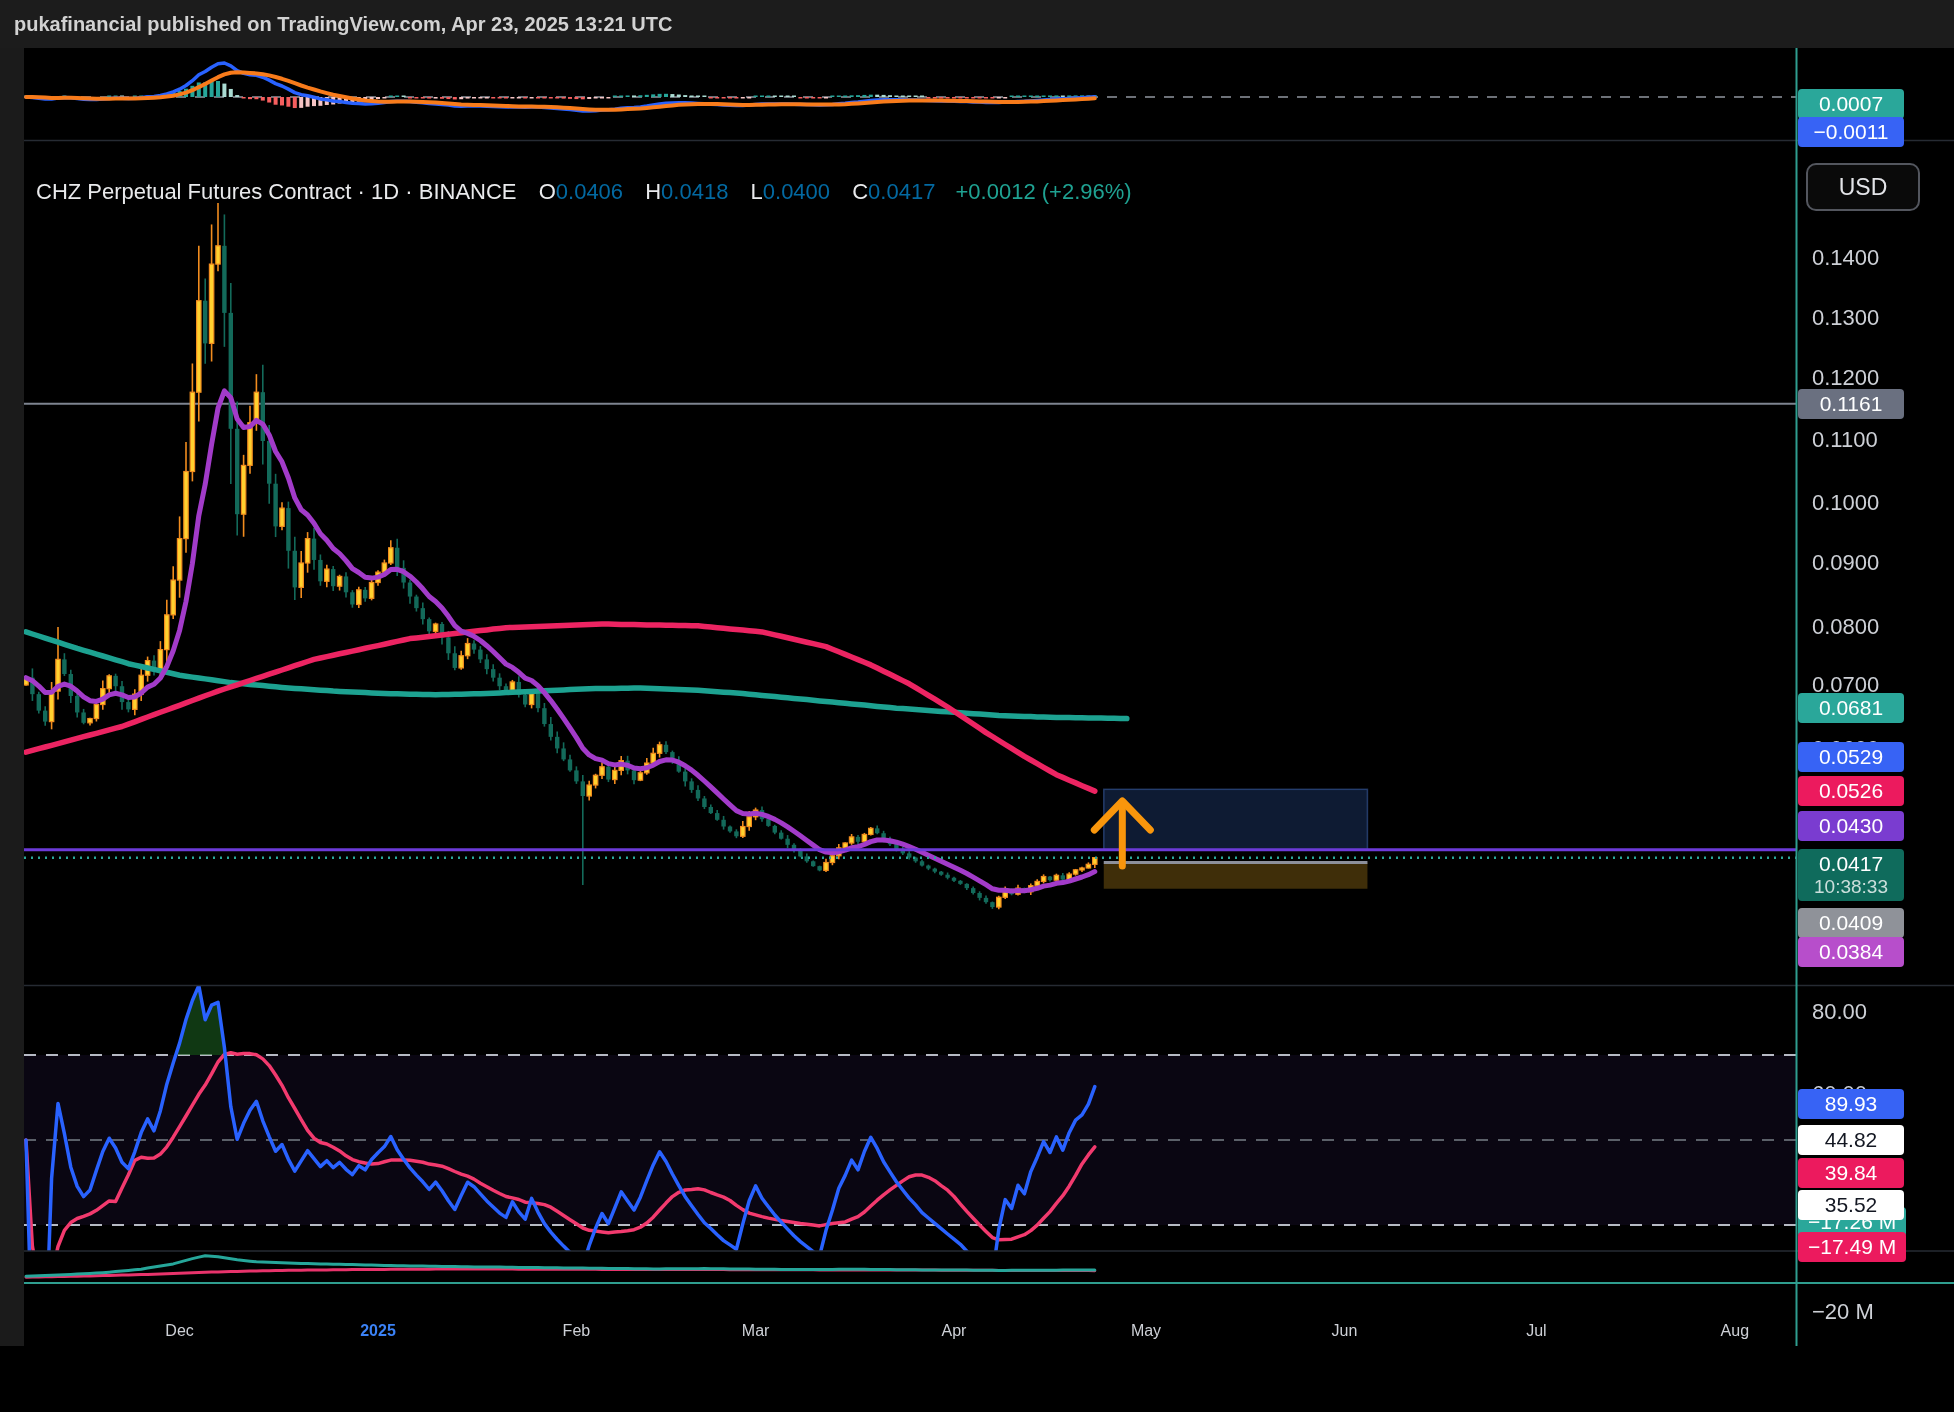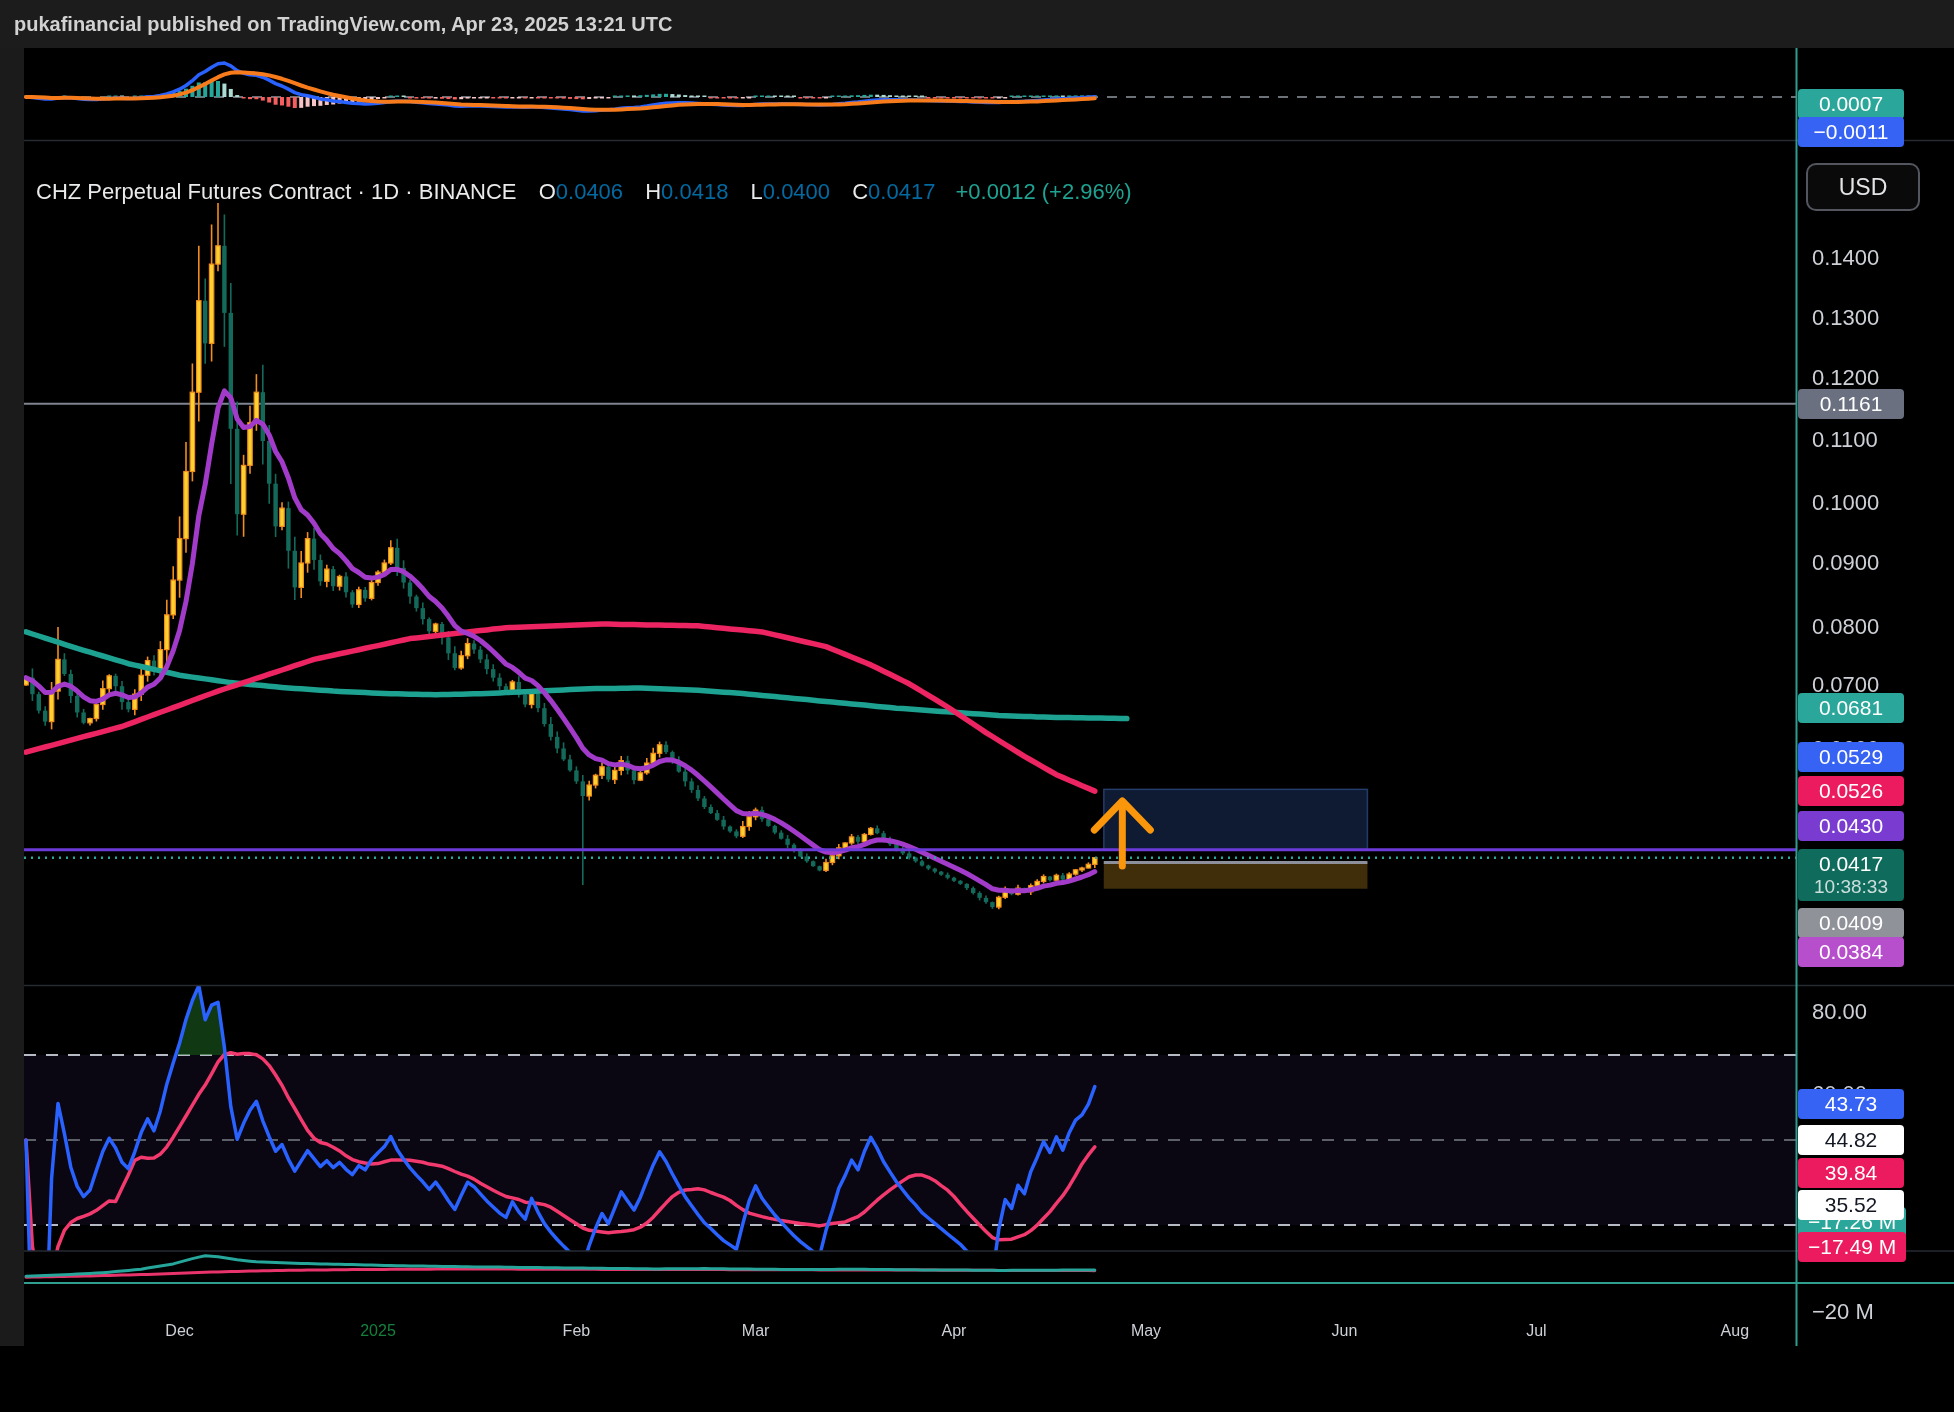--- a/index.html
+++ b/index.html
@@ -22,21 +22,21 @@
          white-space:nowrap;z-index:5;line-height:1.15;}
   .badge .sub{font-size:19px;opacity:.78;}
   .usd-btn{position:absolute;left:1806px;top:163px;width:114px;height:48px;border:2px solid #53565e;
            border-radius:10px;color:#e3e4e8;font-size:23px;display:flex;align-items:center;
            justify-content:center;z-index:5;box-sizing:border-box;background:#0a0a0a;}
   .tooltip{position:absolute;left:983px;top:733px;width:281px;height:47px;background:#2b2f3a;
            border-radius:8px;color:#edeef1;font-size:22px;display:flex;align-items:center;
            justify-content:center;z-index:5;}
   .date-label{position:absolute;top:1322px;transform:translateX(-50%);font-size:16px;
               color:#cdd0d6;z-index:4;white-space:nowrap;}
-  .date-label.bold{font-weight:400;color:#15803d;}
+  .date-label.bold{font-weight:700;color:#3b82f6;}
   .footer{position:absolute;left:0;top:1346px;width:100%;height:66px;background:#1c1c1c;
           display:flex;align-items:center;padding-left:28px;box-sizing:border-box;gap:14px;z-index:6;}
   .brand{color:#d9d9d9;font-size:30px;font-weight:700;letter-spacing:.2px;}
 </style>
 </head>
 <body>
 
 <div class="screen">
 
   <div class="titlebar">
@@ -661,21 +661,21 @@
       <div class="badge" style="top: 923px; background: rgb(143, 146, 153);">
         <div>0.0409</div>
       </div>
       <div class="badge" style="top: 952px; background: rgb(183, 78, 203);">
         <div>0.0384</div>
       </div>
       <div class="badge" style="top: 1222px; background: rgb(42, 167, 154);">
         <div>−17.26 M</div>
       </div>
       <div class="badge" style="top: 1104px; background: rgb(55, 99, 245);">
-        <div>43.73</div>
+        <div>89.93</div>
       </div>
       <div class="badge" style="top: 1140px; background: rgb(255, 255, 255); color: rgb(19, 23, 34);">
         <div>44.82</div>
       </div>
       <div class="badge" style="top: 1173px; background: rgb(236, 26, 94);">
         <div>39.84</div>
       </div>
       <div class="badge" style="top: 1205px; background: rgb(255, 255, 255); color: rgb(19, 23, 34);">
         <div>35.52</div>
       </div>

